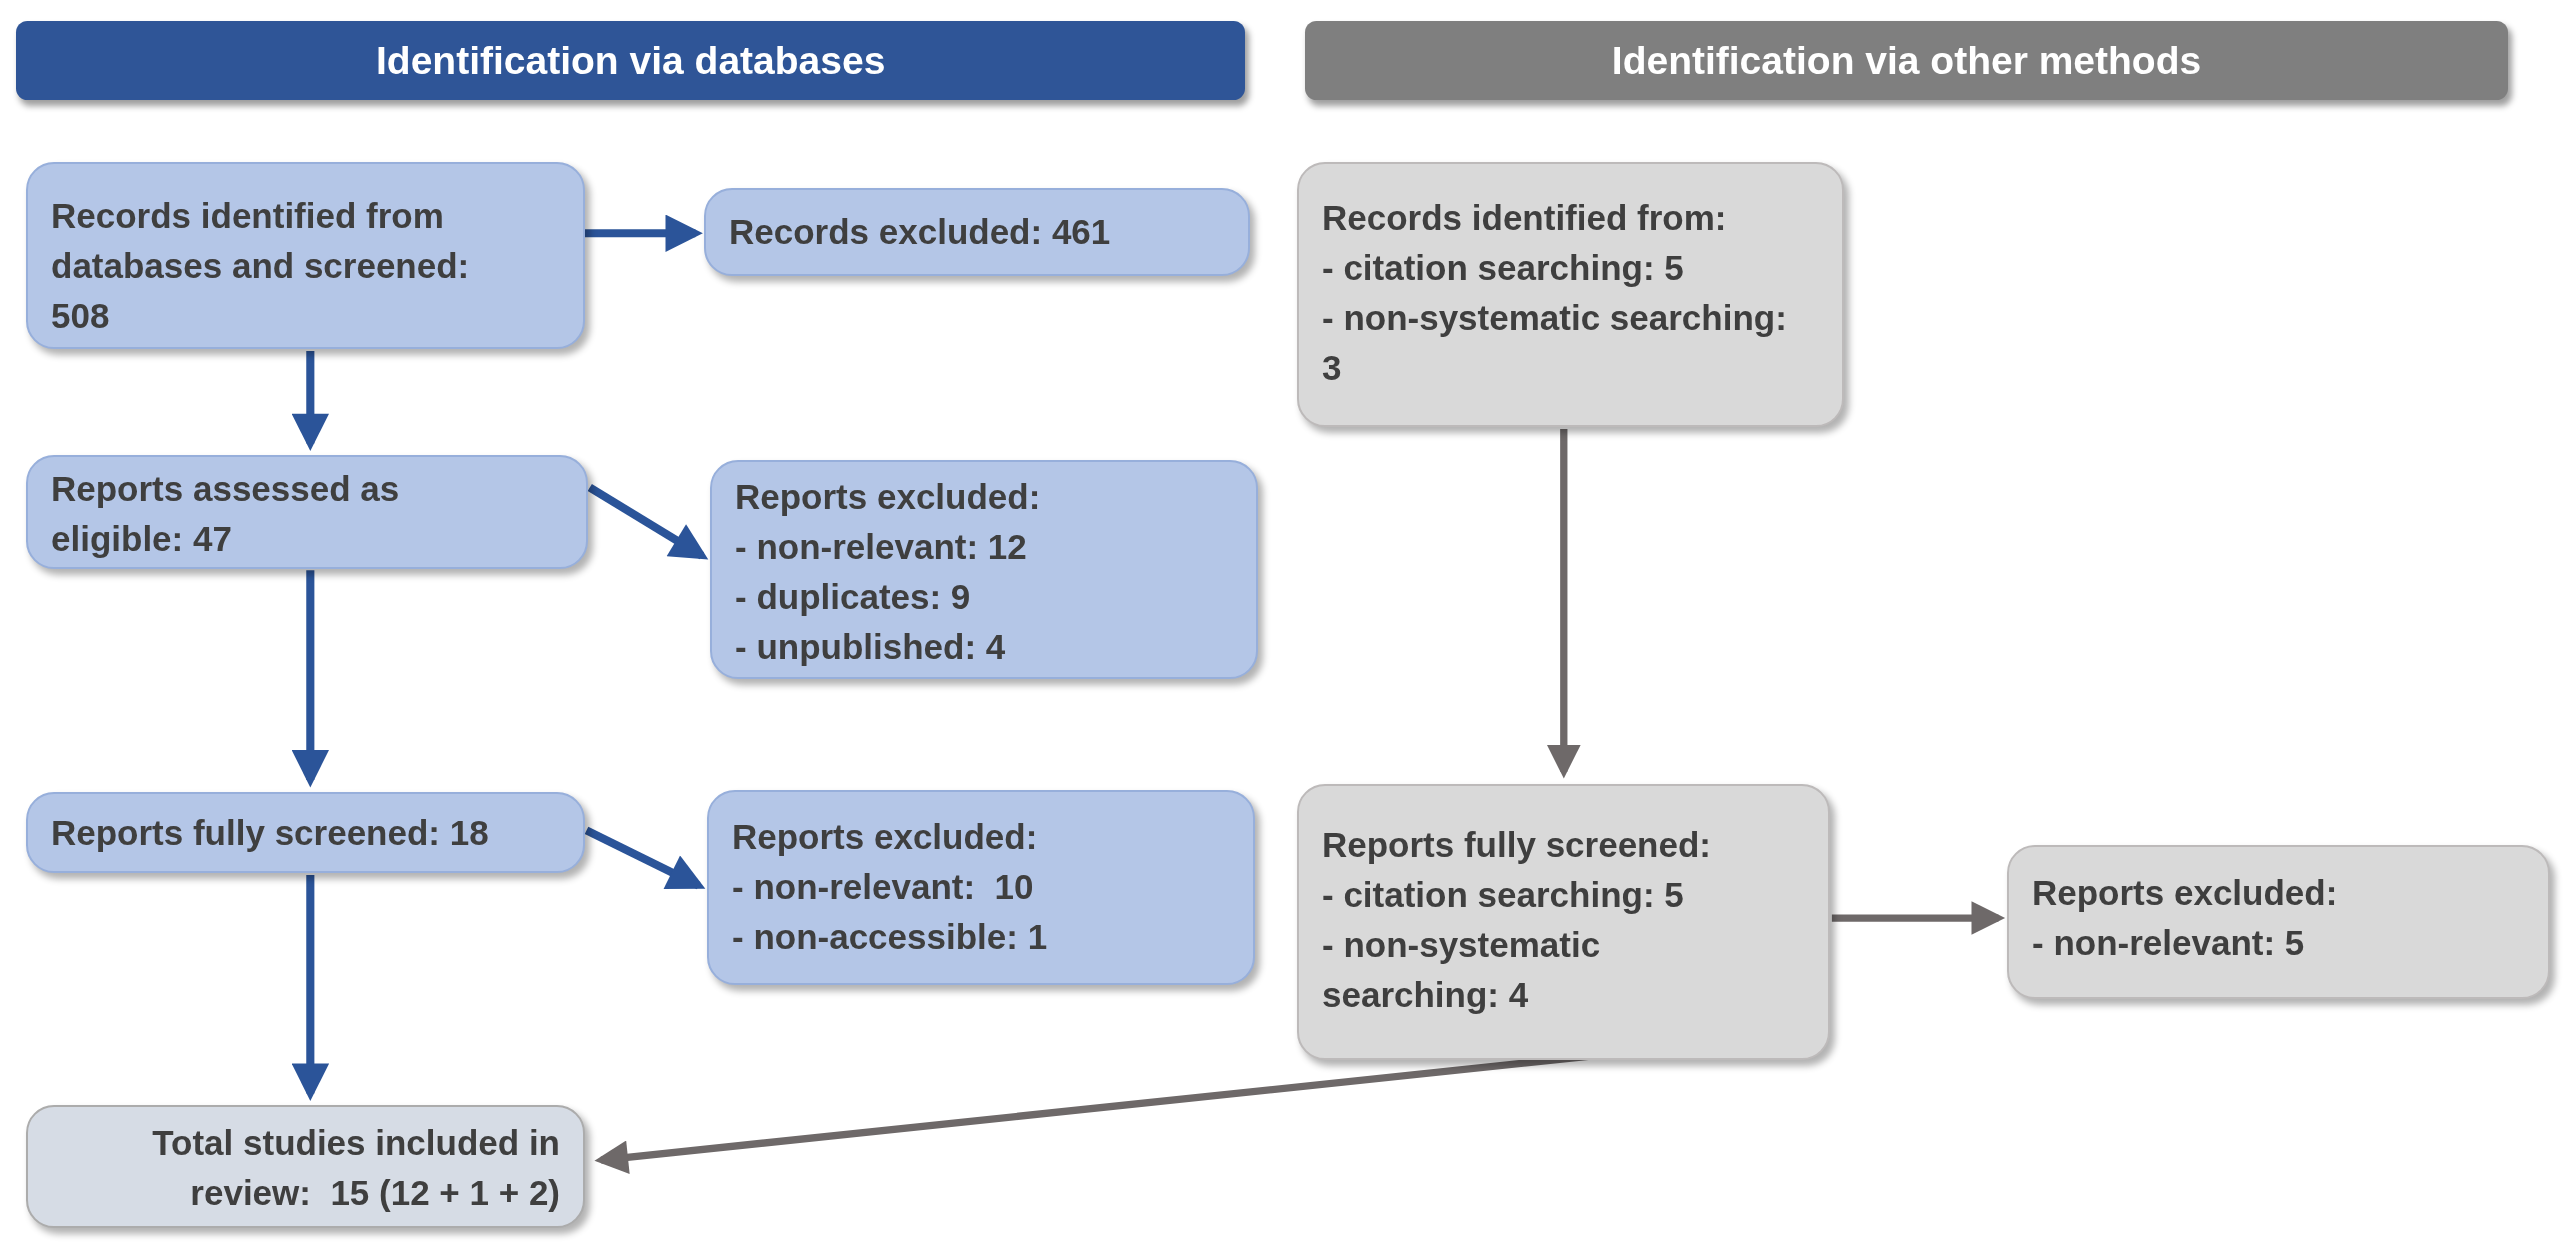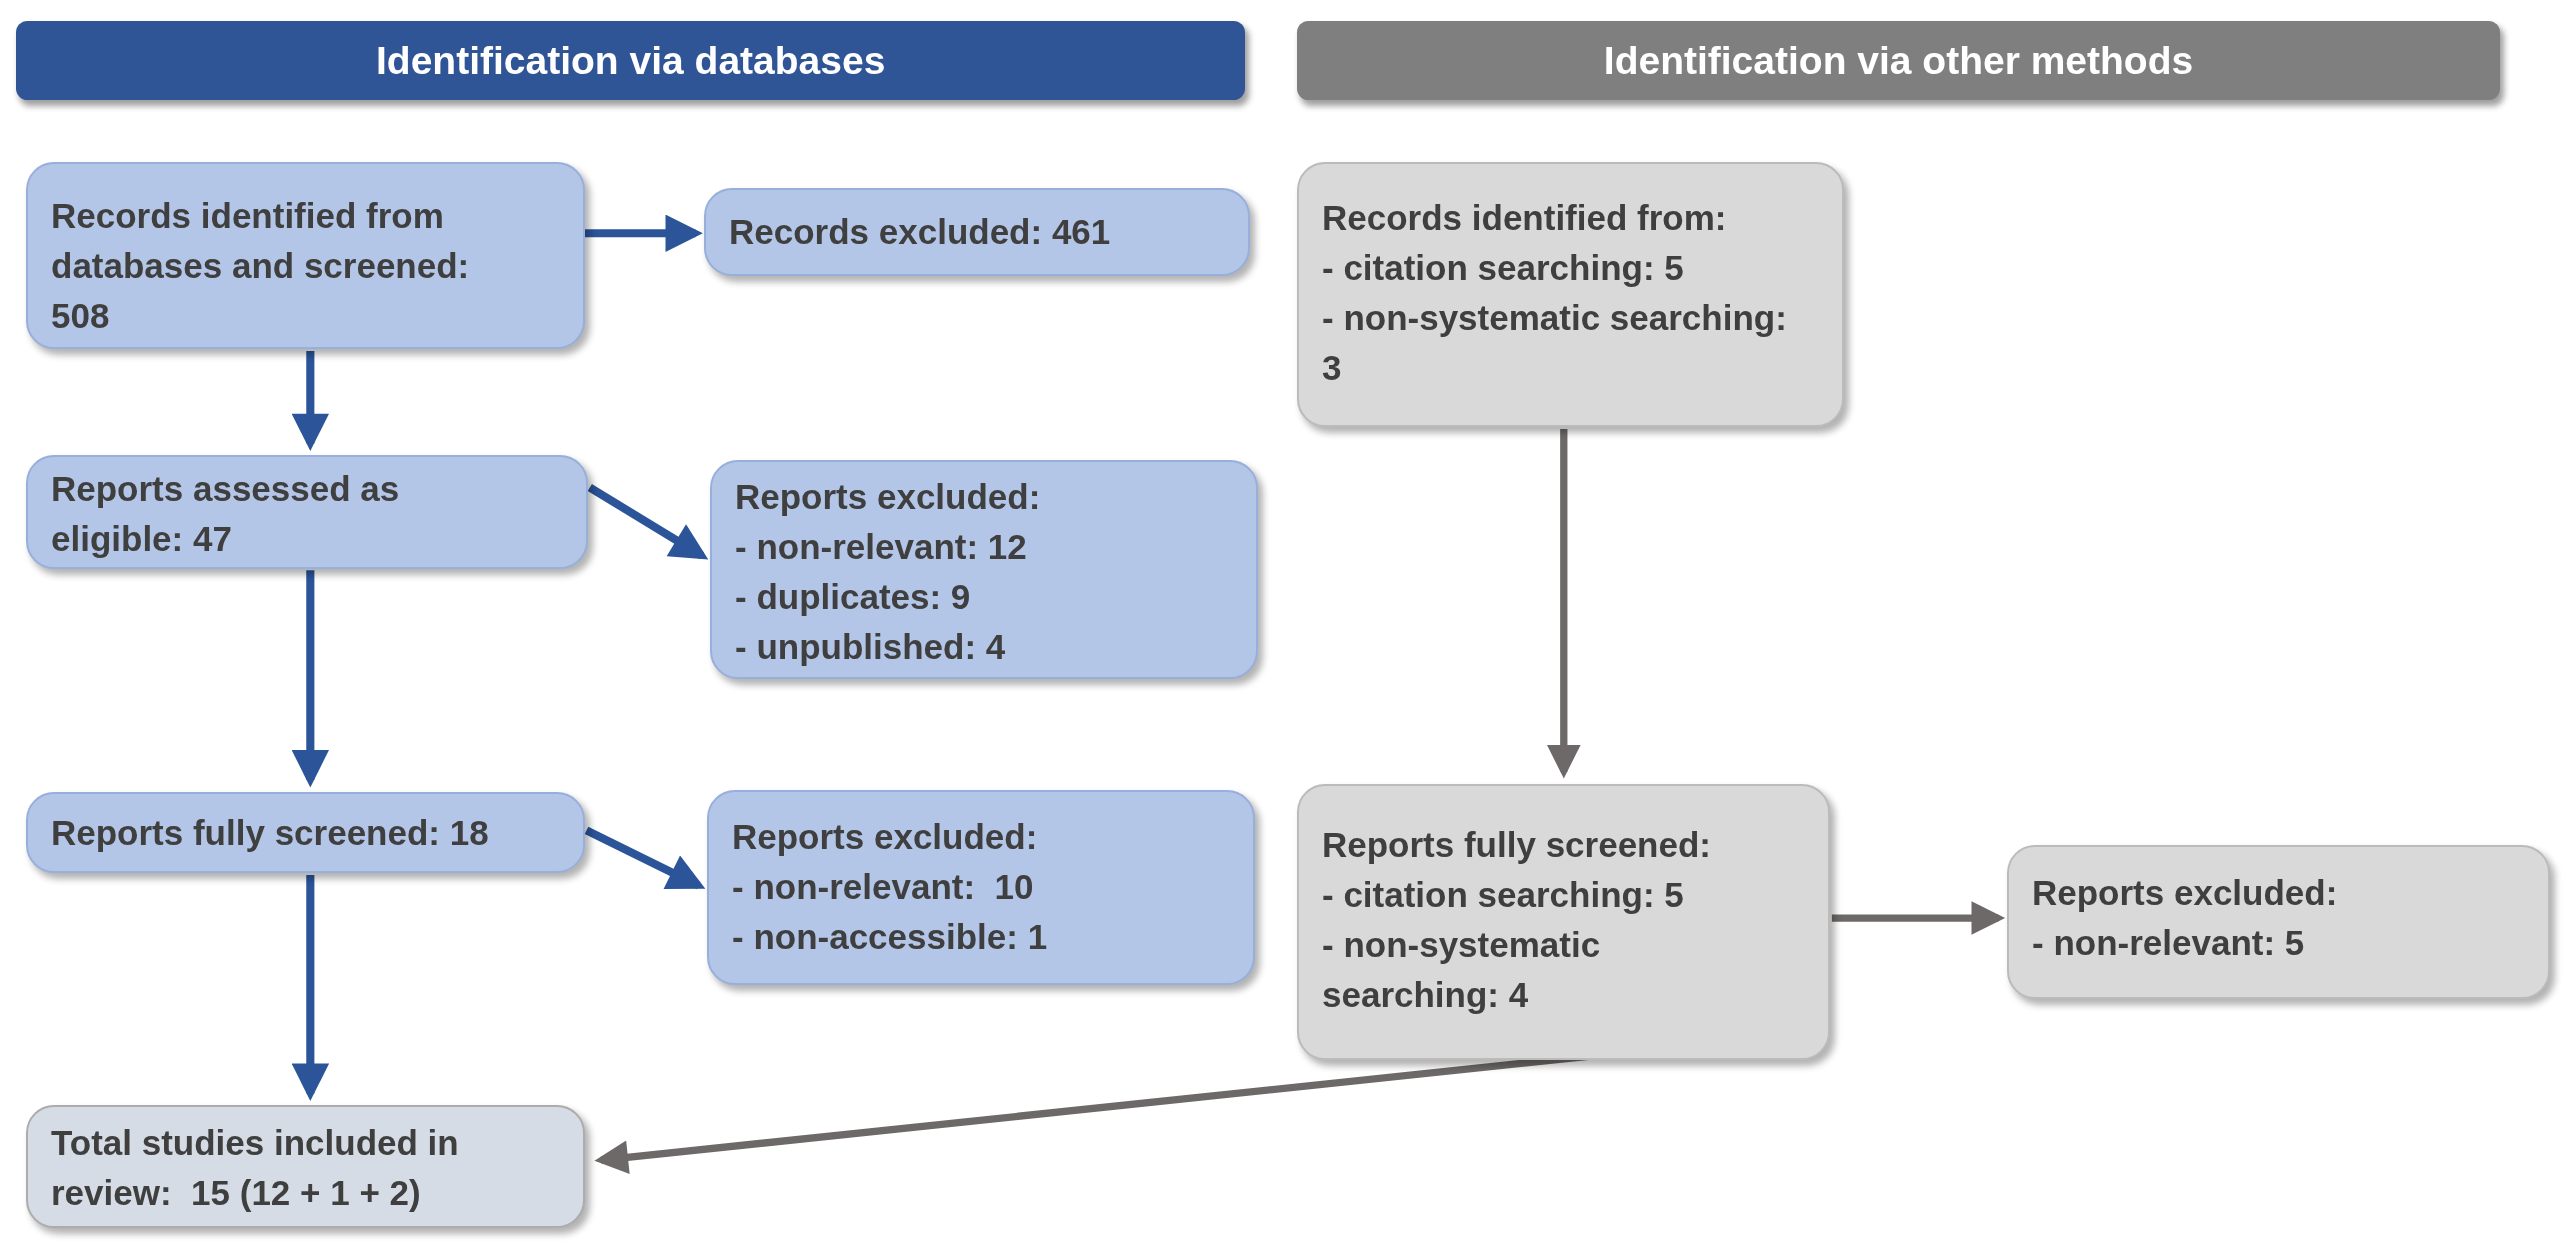--- a/index.html
+++ b/index.html
@@ -13,21 +13,21 @@
   .header{
     position:absolute;
     display:flex;align-items:center;justify-content:center;
     color:var(--header_text);
     font-size:39px;font-weight:bold;
     border-radius:11.4px;
     box-shadow:3.2px 5.7px 6.5px rgba(0,0,0,0.38);
     letter-spacing:0px;
   }
   .header.blue{background:var(--header_blue);}
-  .header.gray{background:var(--header_gray);}
+  .header.gray{background:var(--header_gray);margin-left:8px;}
   .box{
     position:absolute;
     box-sizing:border-box;
     border-radius:28px;
     padding:13px 23px;
     color:var(--box_text);
     font-size:35px;font-weight:bold;
     line-height:50px;
     box-shadow:4.1px 5.7px 7.3px rgba(0,0,0,0.30);
   }
@@ -36,20 +36,21 @@
     background:var(--box_blue_fill);
     border:2.4px solid var(--box_blue_border);
   }
   .box.gray{
     background:var(--box_gray_fill);
     border:2.4px solid var(--box_gray_border);
   }
   .box.total{
     background:var(--box_total_fill);
     border:2.4px solid var(--box_total_border);
+    text-align:right;
   }
   .box.center{display:flex;align-items:center;}
   #arrows{
     position:absolute;left:0;top:0;
     pointer-events:none;
   }
 </style>
 </head>
 <body>
 

